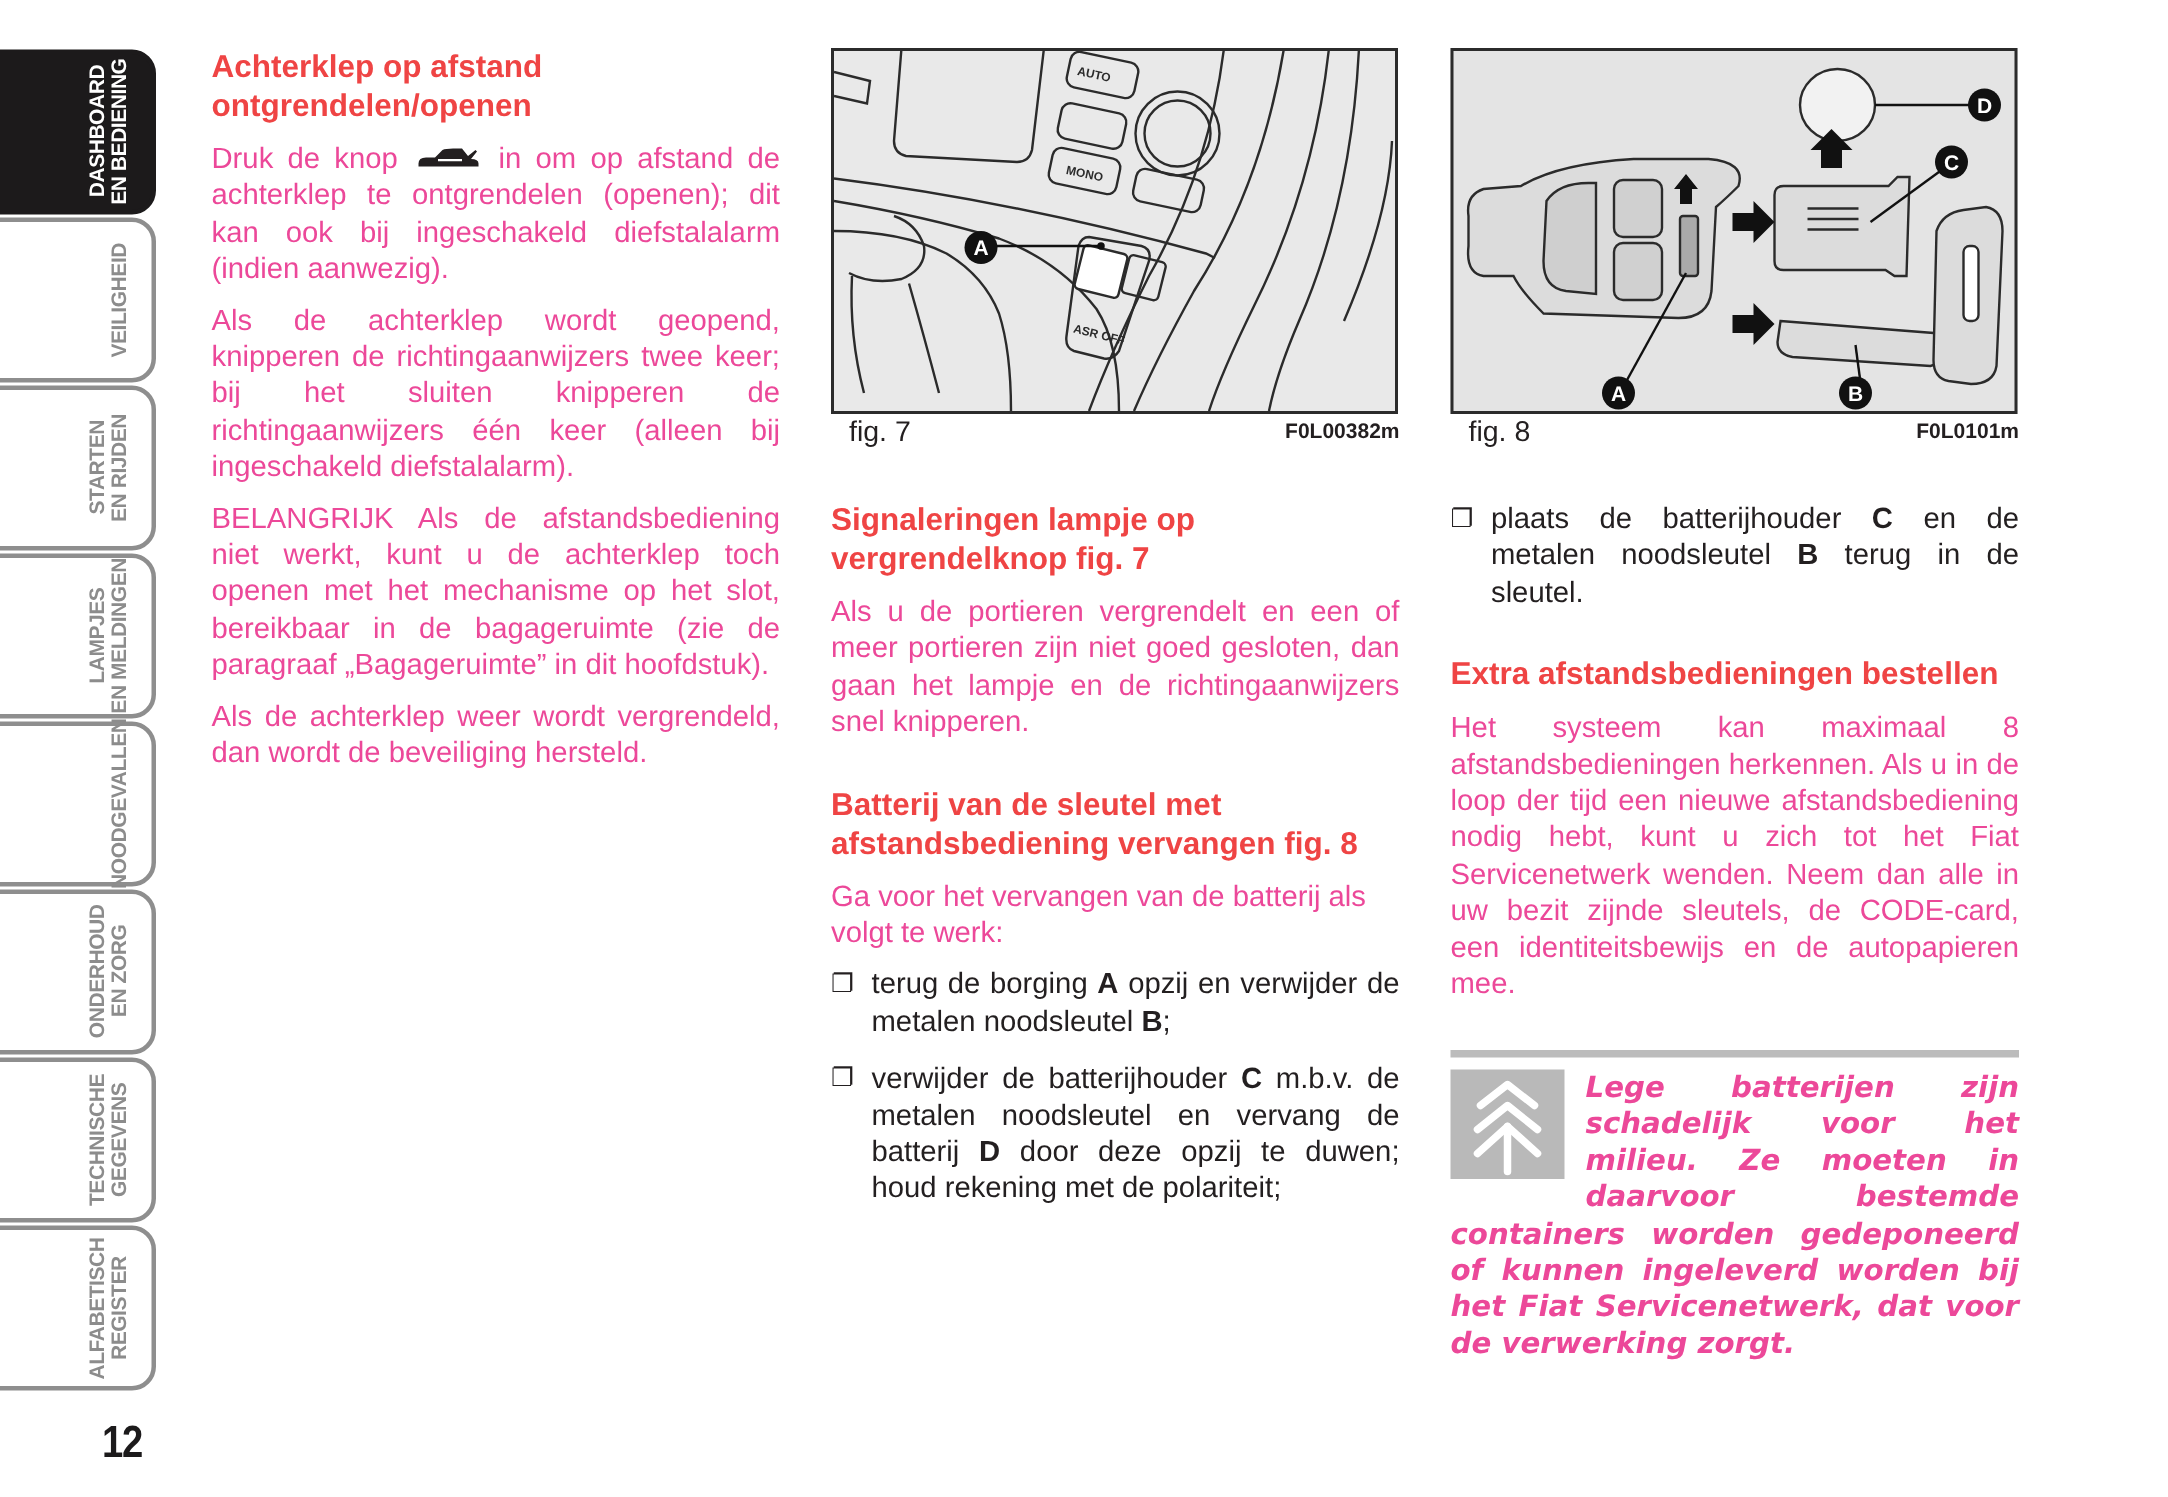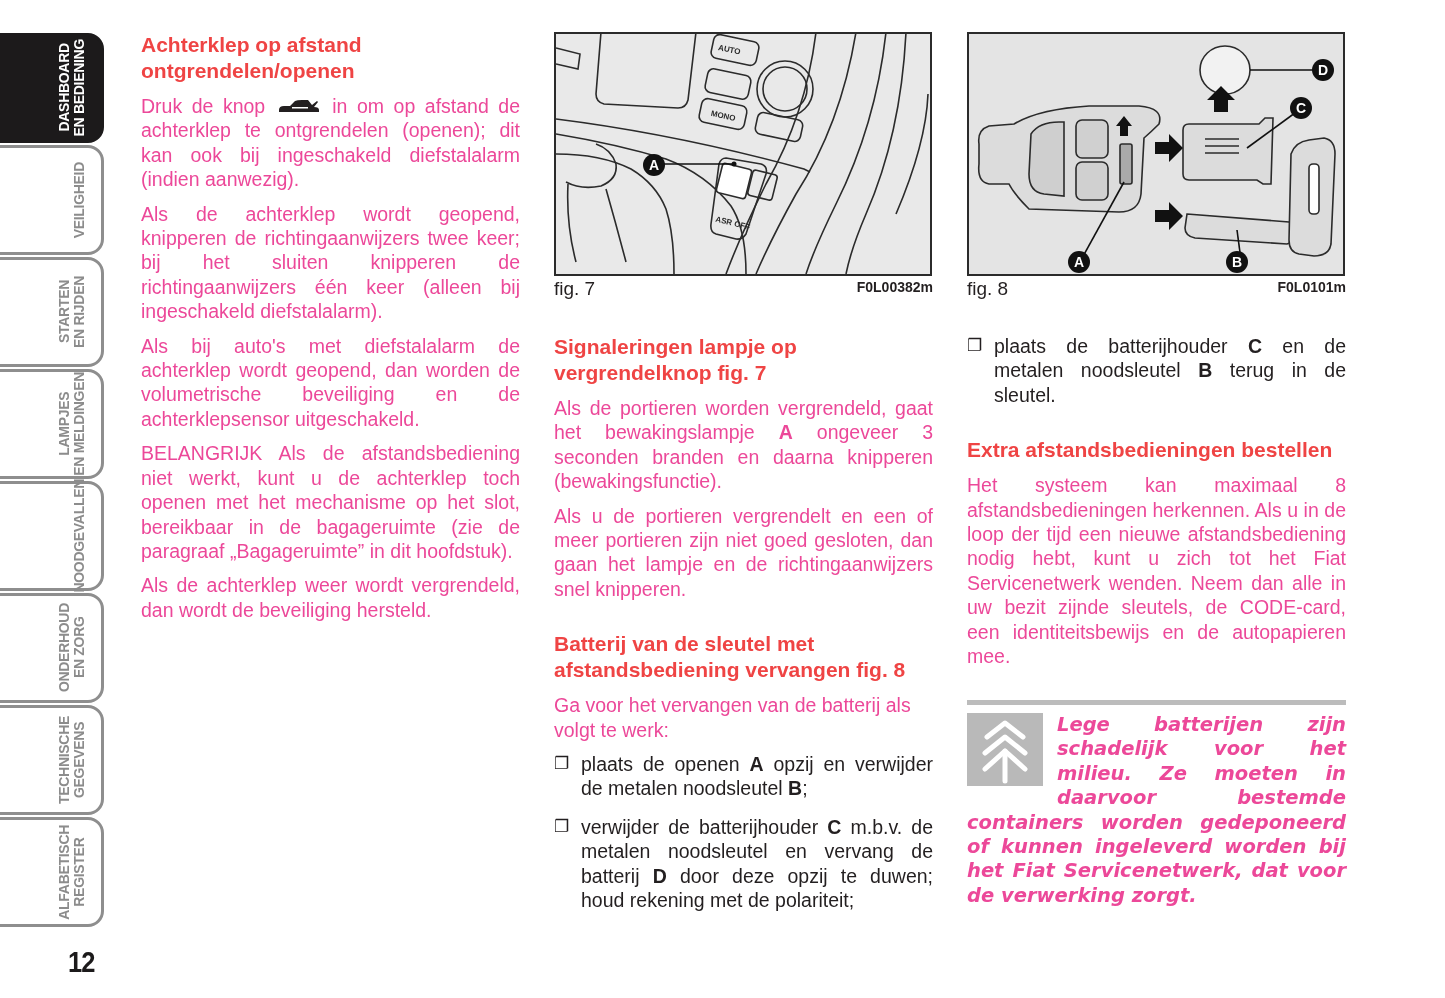--- a/index.html
+++ b/index.html
@@ -38,21 +38,21 @@
   .bullet .txt { flex: 1; }
 
   b.ref { font-weight: bold; }
 
   .inline-car { display: inline-block; width: 42px; height: 16px; vertical-align: -1px; margin: 0 3px; }
 
   
   .figure { position: relative; width: 378px; height: 244px; border: 2px solid #2b2b2b;
             box-sizing: border-box; background: #e9e9e9; overflow: hidden; }
   .figure.fig8 { background: #e4e4e4; }
-  .fig-caption { display: flex; justify-content: space-between; align-items: flex-start; height: 36px; margin-bottom: 22px; }
+  .fig-caption { display: flex; justify-content: space-between; align-items: flex-start; height: 36px; margin-bottom: 22px; margin-left: 12px; }
   .fig-caption .num { font-size: 19px; margin-top: 2px; }
   .fig-caption .code { font-size: 14px; font-weight: bold; margin-top: 3px; }
 
   
   .note { position: absolute; left: 967px; top: 700px; width: 379px; }
   .note .rule { height: 5px; background: #bcbcbc; margin-bottom: 8px; }
   .note .icon-box { float: left; width: 76px; height: 73px; background: #b9b9b9; margin: 0 14px 2px 0; }
   .note .txt { font-style: italic; font-weight: bold; font-size: 19.5px; line-height: 24.4px; text-align: justify; margin: 0; }
 </style>
 </head>
@@ -90,21 +90,20 @@
   <h2>Achterklep op afstand ontgrendelen/openen</h2>
   <p>
     <span>Druk de knop</span>
     <svg class="inline-car" viewBox="0 0 42 16">
       <path d="M1 12 Q1 8 6 8 L12 8 L17 3 Q19 2 24 2 L30 2 L34 7 L39 3 L40 4 L36 9 Q41 9 41 12 L41 14 L1 14 Z" fill="#231f20"></path>
       <rect x="14" y="9" width="16" height="1.5" fill="#fff"></rect>
     </svg>
     <span>in om op afstand de achterklep te ontgrendelen (openen); dit kan ook bij ingeschakeld diefstalalarm (indien aanwezig).</span>
   </p>
   <p>Als de achterklep wordt geopend, knipperen de richtingaanwijzers twee keer; bij het sluiten knipperen de richtingaanwijzers één keer (alleen bij ingeschakeld diefstalalarm).</p>
-  <p>Als bij auto's met diefstalalarm de achterklep wordt geopend, dan worden de volumetrische beveiliging en de achterklepsensor uitgeschakeld.</p>
   <p>BELANGRIJK Als de afstandsbediening niet werkt, kunt u de achterklep toch openen met het mechanisme op het slot, bereikbaar in de bagageruimte (zie de paragraaf „Bagageruimte” in dit hoofdstuk).</p>
   <p>Als de achterklep weer wordt vergrendeld, dan wordt de beveiliging hersteld.</p>
 </section>
 
 <section class="col col2">
   <div class="figure">
     <svg width="374" height="240" viewBox="0 0 374 240">
       <g fill="none" stroke="#2b2b2b" stroke-width="1.6">
 
         <path d="M45 -2 L40 60 Q40 68 48 70 L122 74 Q130 74 132 66 L140 -2"></path>
@@ -143,28 +142,27 @@
       <circle cx="98" cy="131" r="11" fill="#111"></circle>
       <text x="98" y="136" text-anchor="middle" font-family="Liberation Sans, sans-serif" font-size="14" font-weight="bold" fill="#fff">A</text>
     </svg>
   </div>
   <div class="fig-caption">
     <span class="num">fig. 7</span>
     <span class="code">F0L00382m</span>
   </div>
 
   <h2>Signaleringen lampje op vergrendelknop fig. 7</h2>
-  <p><span>Als de portieren worden vergrendeld, gaat het bewakingslampje</span> <b class="ref">A</b> <span>ongeveer 3 seconden branden en daarna knipperen (bewakingsfunctie).</span></p>
   <p style="margin-bottom:30px;">Als u de portieren vergrendelt en een of meer portieren zijn niet goed gesloten, dan gaan het lampje en de richtingaanwijzers snel knipperen.</p>
 
   <h2>Batterij van de sleutel met afstandsbediening vervangen fig. 8</h2>
   <p style="text-align:left;">Ga voor het vervangen van de batterij als volgt te werk:</p>
   <div class="bullet">
     <span class="mark">❐</span>
-    <span class="txt"><span>plaats de openen</span> <b class="ref">A</b> <span>opzij en verwijder de metalen noodsleutel</span> <b class="ref">B</b><span>;</span></span>
+    <span class="txt"><span>terug de borging</span> <b class="ref">A</b> <span>opzij en verwijder de metalen noodsleutel</span> <b class="ref">B</b><span>;</span></span>
   </div>
   <div class="bullet">
     <span class="mark">❐</span>
     <span class="txt"><span>verwijder de batterijhouder</span> <b class="ref">C</b> <span>m.b.v. de metalen noodsleutel en vervang de batterij</span> <b class="ref">D</b> <span>door deze opzij te duwen; houd rekening met de polariteit;</span></span>
   </div>
 </section>
 
 <section class="col col3">
   <div class="figure fig8">
     <svg width="374" height="240" viewBox="0 0 374 240">

